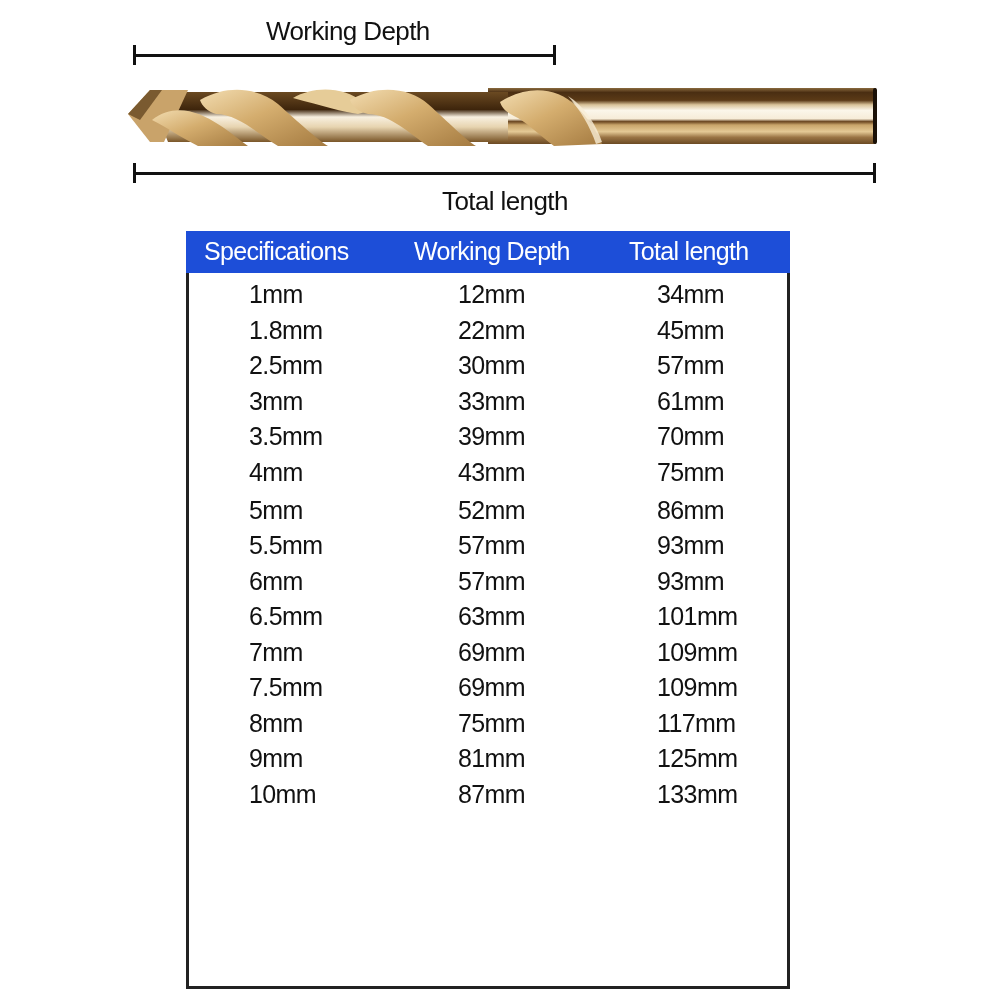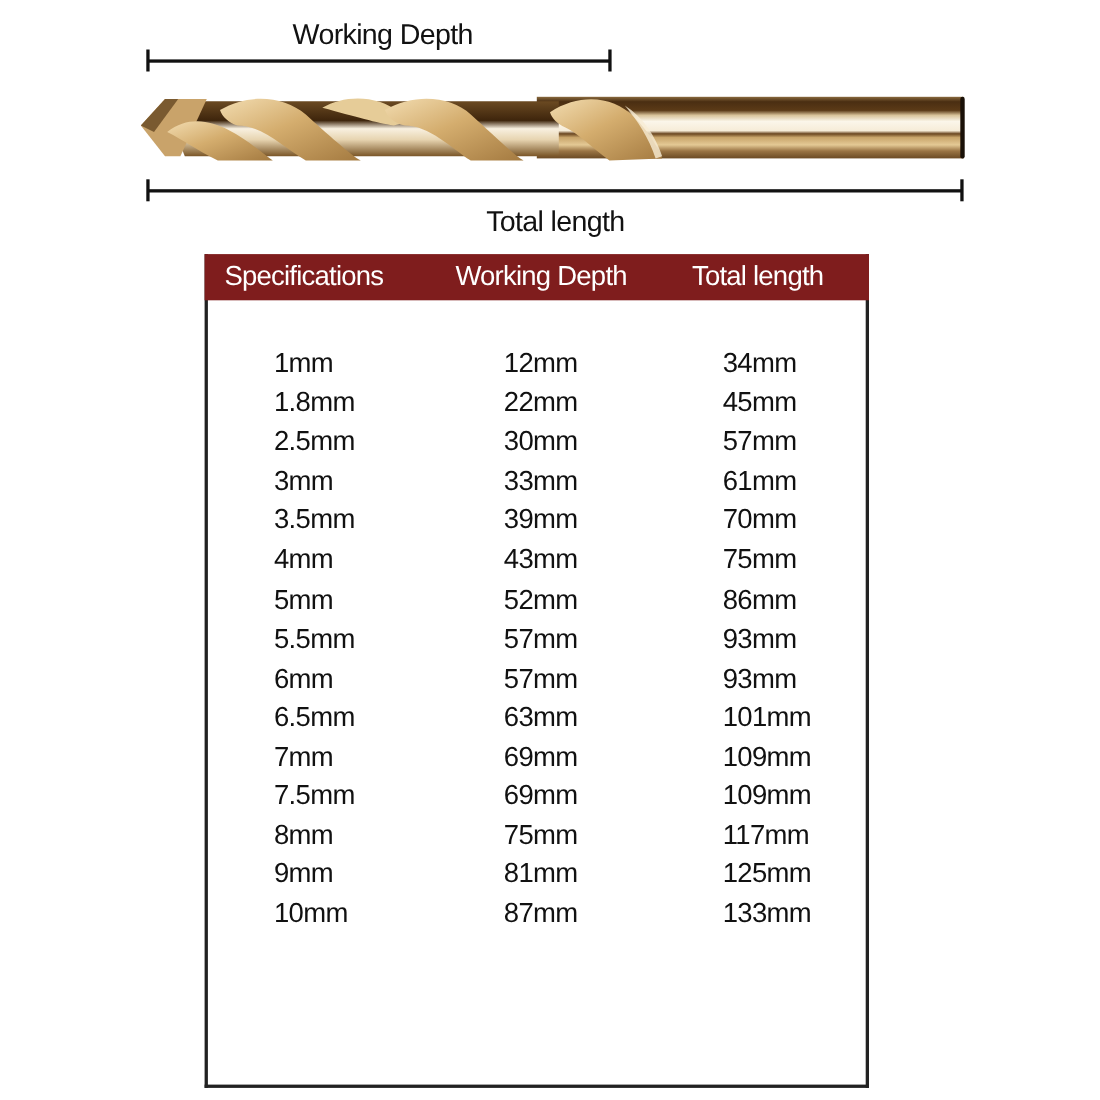--- a/index.html
+++ b/index.html
@@ -58,41 +58,40 @@
       border-left: 3px solid #222;
       border-right: 3px solid #222;
       border-bottom: 3px solid #222;
     }
     .table-head {
       position: absolute;
       left: -3px;
       top: 0;
       width: 604px;
       height: 42px;
-      background: #7f1d1d;
+      background: #1d4ed8;
       display: flex;
       align-items: center;
     }
     .th {
       color: #ffffff;
       font-size: 25px;
       letter-spacing: -0.7px;
       position: absolute;
       top: 6px;
       white-space: nowrap;
     }
     .th.c0 { left: 18px; }
     .th.c1 { left: 228px; }
     .th.c2 { left: 443px; }
     .rows {
       position: absolute;
       left: 0;
       top: 49px;
       width: 100%;
-      margin-top: 36px;
     }
     .row {
       position: relative;
       height: 35.5px;
     }
     .cell {
       position: absolute;
       top: 0;
       font-size: 25px;
       letter-spacing: -0.6px;

